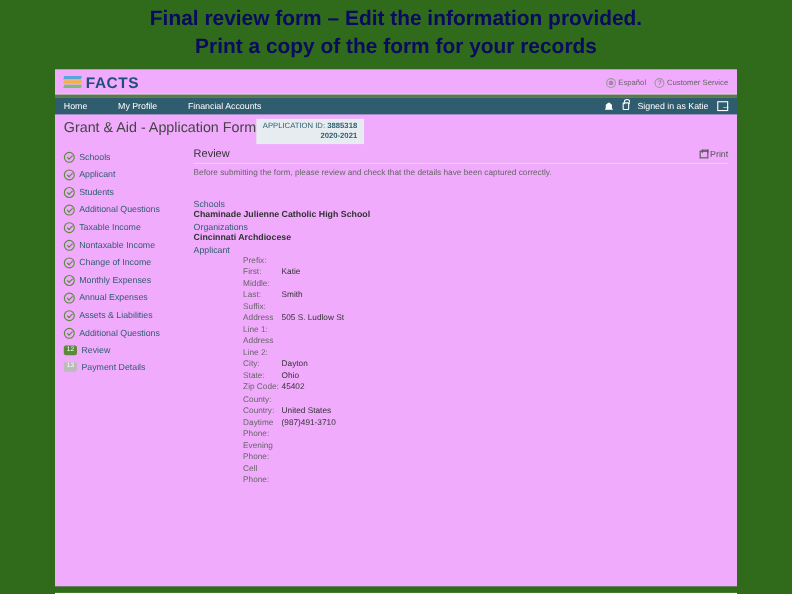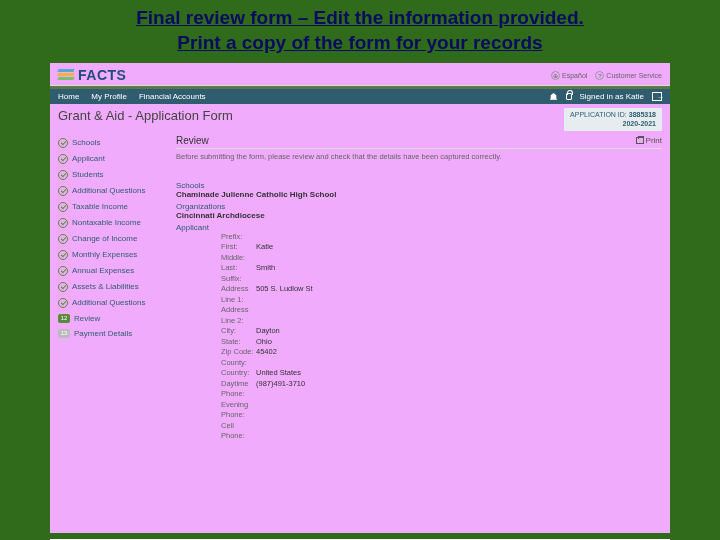--- a/index.html
+++ b/index.html
@@ -10,21 +10,20 @@
     font-family: Arial, sans-serif;
     overflow: hidden;
   }
   .slide-title {
     color: #0a0a60;
     text-align: center;
     font-size: 19px;
     font-weight: bold;
     padding: 6px 40px 8px 40px;
     line-height: 1.3;
-    text-decoration: underline;
     border-radius: 24px;
   }
   .app-frame {
     background: #f0abfc;
     margin: 0 50px;
     height: 470px;
     font-size: 8px;
     color: #333;
     overflow: hidden;
     position: relative;
@@ -47,29 +46,29 @@
   .brand-name { color:#1e4e79; font-weight:bold; font-size:14px; letter-spacing:0.5px; }
   .top-links { display:flex; gap:8px; color:#666; font-size:7px; align-items:center; }
   .top-links .circle { display:inline-block; border:1px solid #999; border-radius:50%; width:9px; height:9px; line-height:8px; text-align:center; font-size:6px; margin-right:2px;}
   .greenbar {
     background:#5a7a4a; height:3px;
   }
   .nav {
     background:#2f5d6f; color:#fff; display:flex; align-items:center; padding:3px 8px; font-size:8px;
     justify-content: space-between;
   }
-  .nav-left { display:flex; gap:12px; }
+  .nav-left { display:flex; gap:28px; }
   .nav-right { display:flex; gap:8px; align-items:center; }
   .nav-right .bell { width:8px; height:8px; background:#fff; clip-path: polygon(50% 0,85% 30%,85% 70%,100% 85%,0 85%,15% 70%,15% 30%); }
   .nav-right .lock { width:6px;height:7px;border:1px solid #fff;border-radius:1px;position:relative;}
   .nav-right .lock::before{content:"";position:absolute;top:-4px;left:0;width:4px;height:4px;border:1px solid #fff;border-bottom:none;border-radius:3px 3px 0 0;}
   .nav-right .exit { width:10px;height:9px;border:1px solid #fff;position:relative;}
   .nav-right .exit::after{content:"→";position:absolute;left:3px;top:-1px;font-size:8px;}
   .page-head {
-    display:flex; justify-content:space-between; align-items:flex-start; padding:4px 8px;
+    display:flex; justify-content:flex-start; align-items:flex-start; padding:4px 8px;
   }
   .page-title { color:#444; font-size:13px; font-weight:normal; }
   .app-id { background:#e6ecef; color:#2f5d6f; padding:2px 6px; font-size:7px; text-align:right; line-height:1.3;}
   .body-row { display:flex; padding:0 8px; gap:8px; }
   .sidebar { width:110px; }
   .side-item { display:flex; align-items:center; gap:4px; padding:3px 0; color:#2f5d6f; font-size:8px;}
   .check { width:10px;height:10px;border:1.5px solid #5a8a3a;border-radius:50%;position:relative;flex-shrink:0;}
   .check::after{content:"";position:absolute;left:1.5px;top:2px;width:4px;height:2px;border-left:1.5px solid #5a8a3a;border-bottom:1.5px solid #5a8a3a;transform:rotate(-45deg);}
   .step-num { width:12px;height:9px;background:#5a8a3a;color:#fff;font-size:6px;display:flex;align-items:center;justify-content:center;border-radius:2px;flex-shrink:0;}
   .step-num.grey{background:#bbb;}

